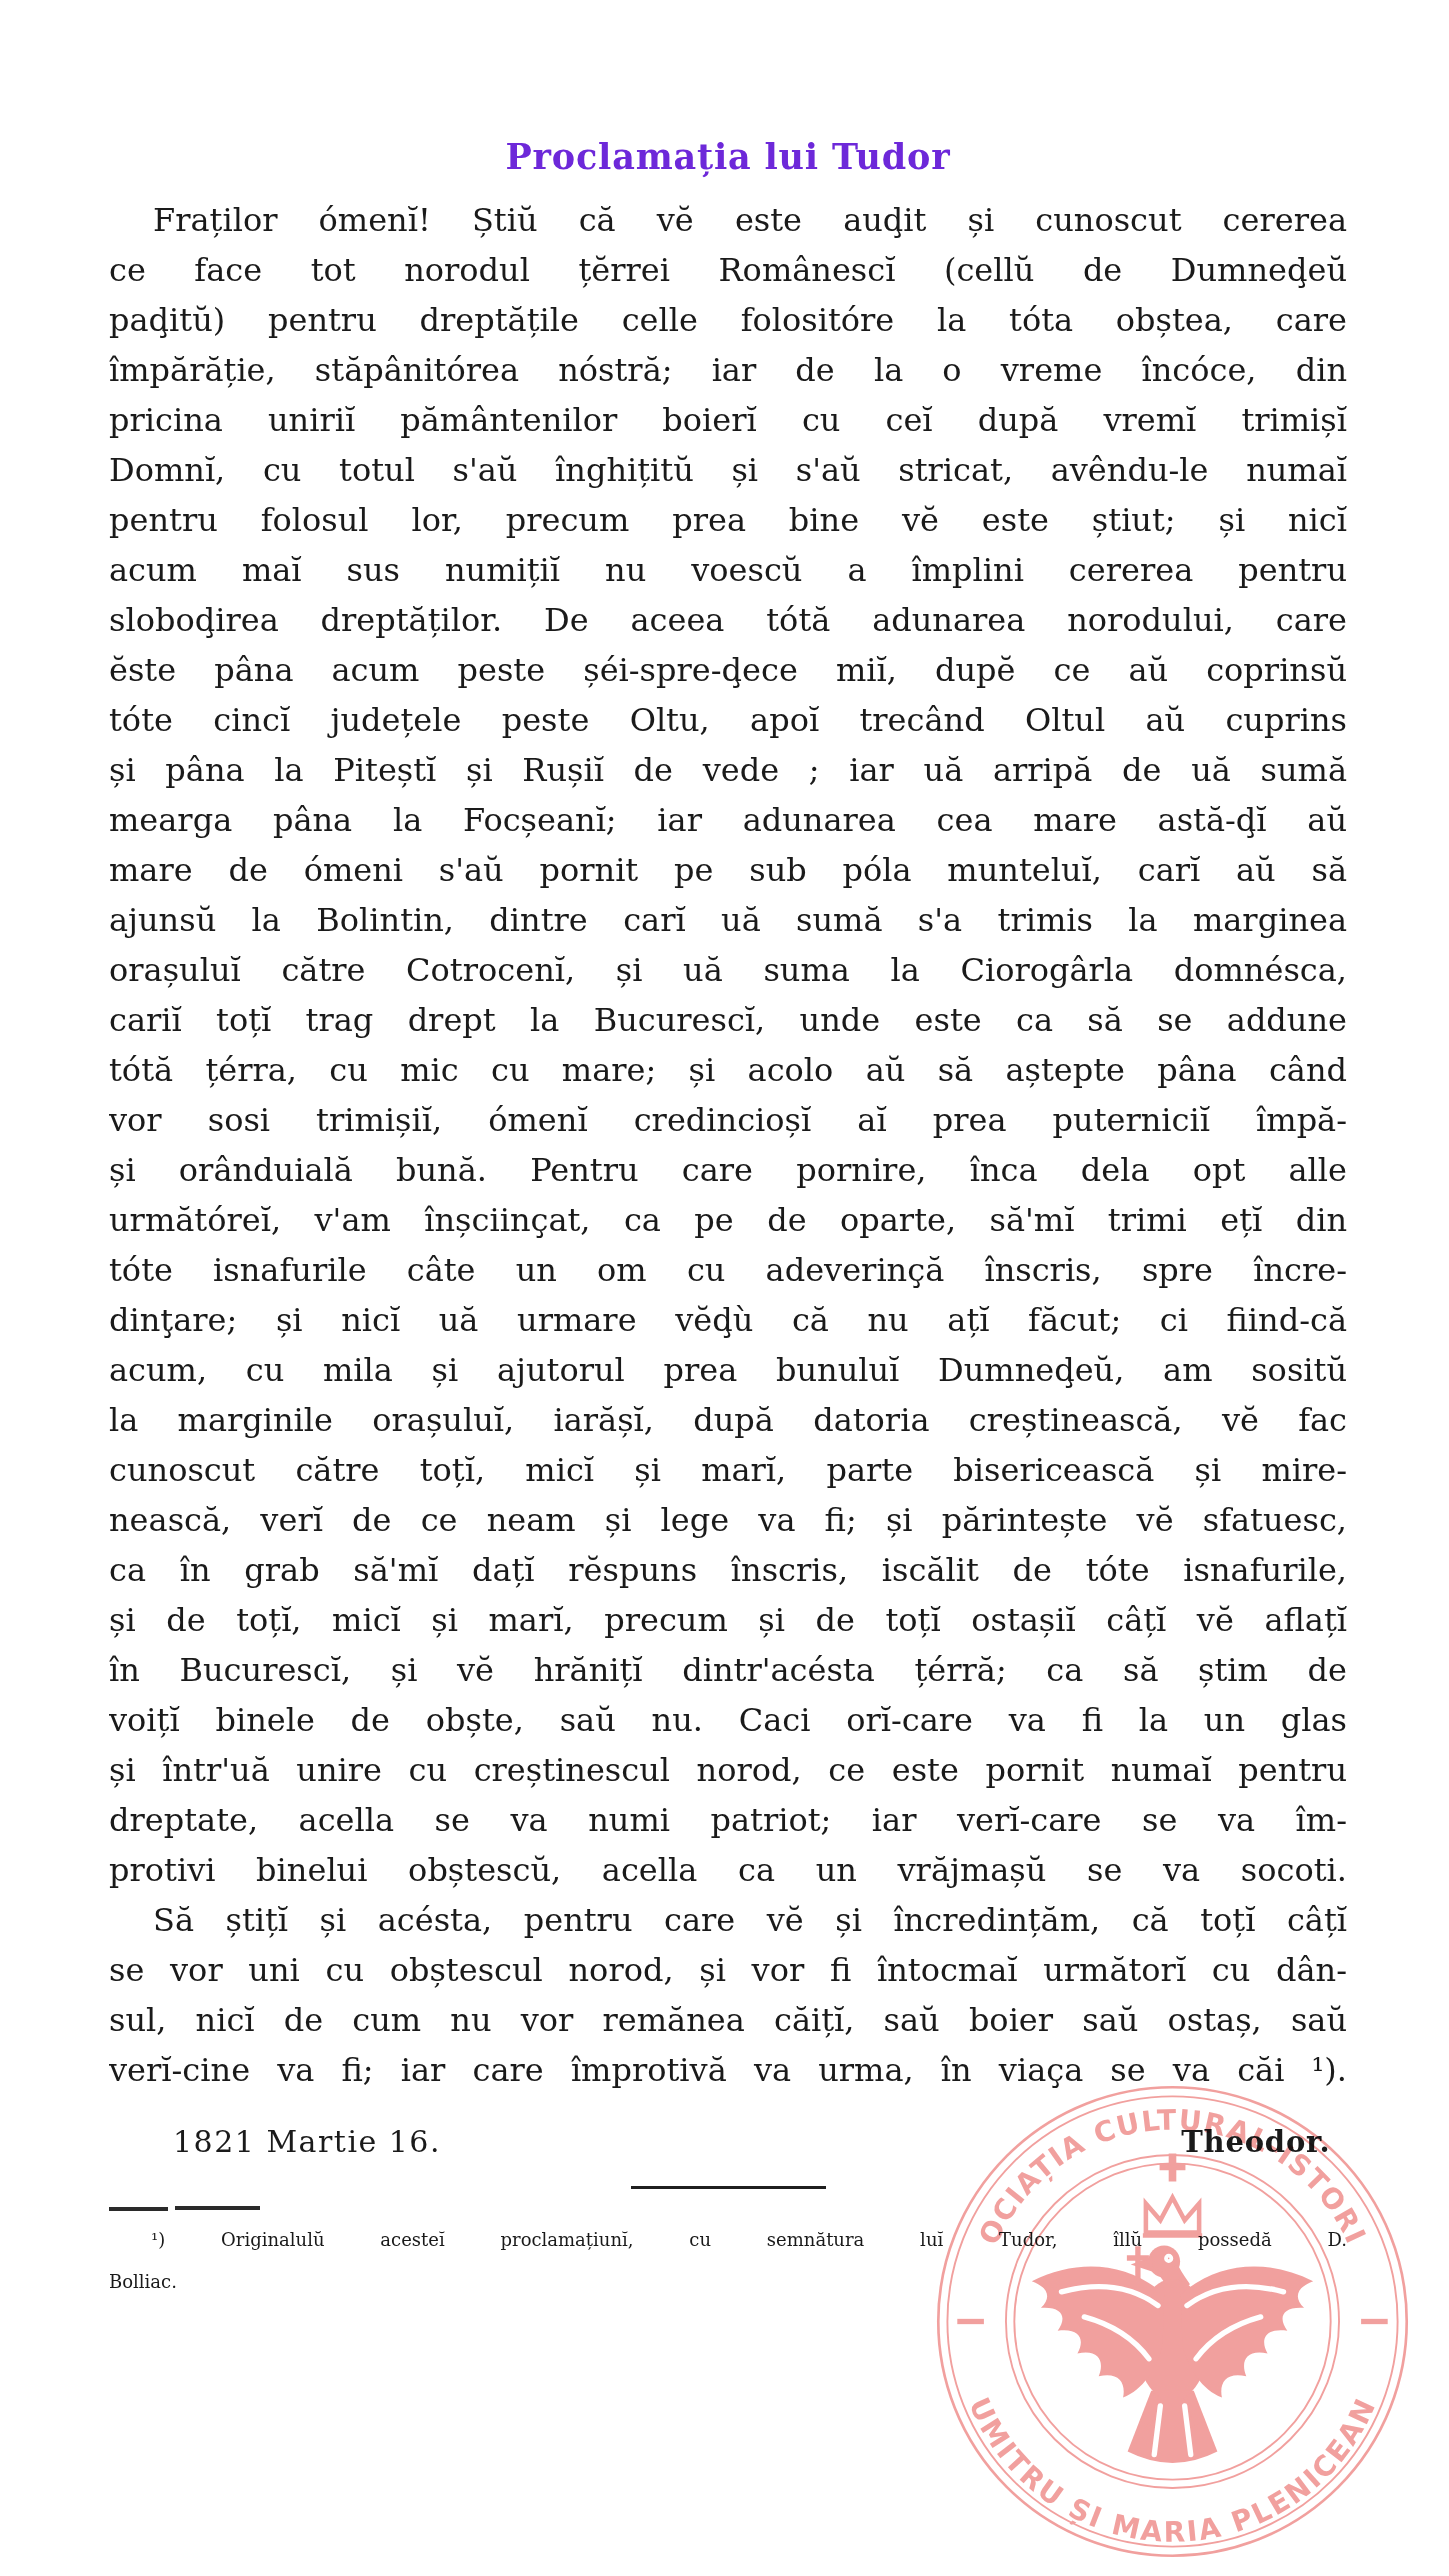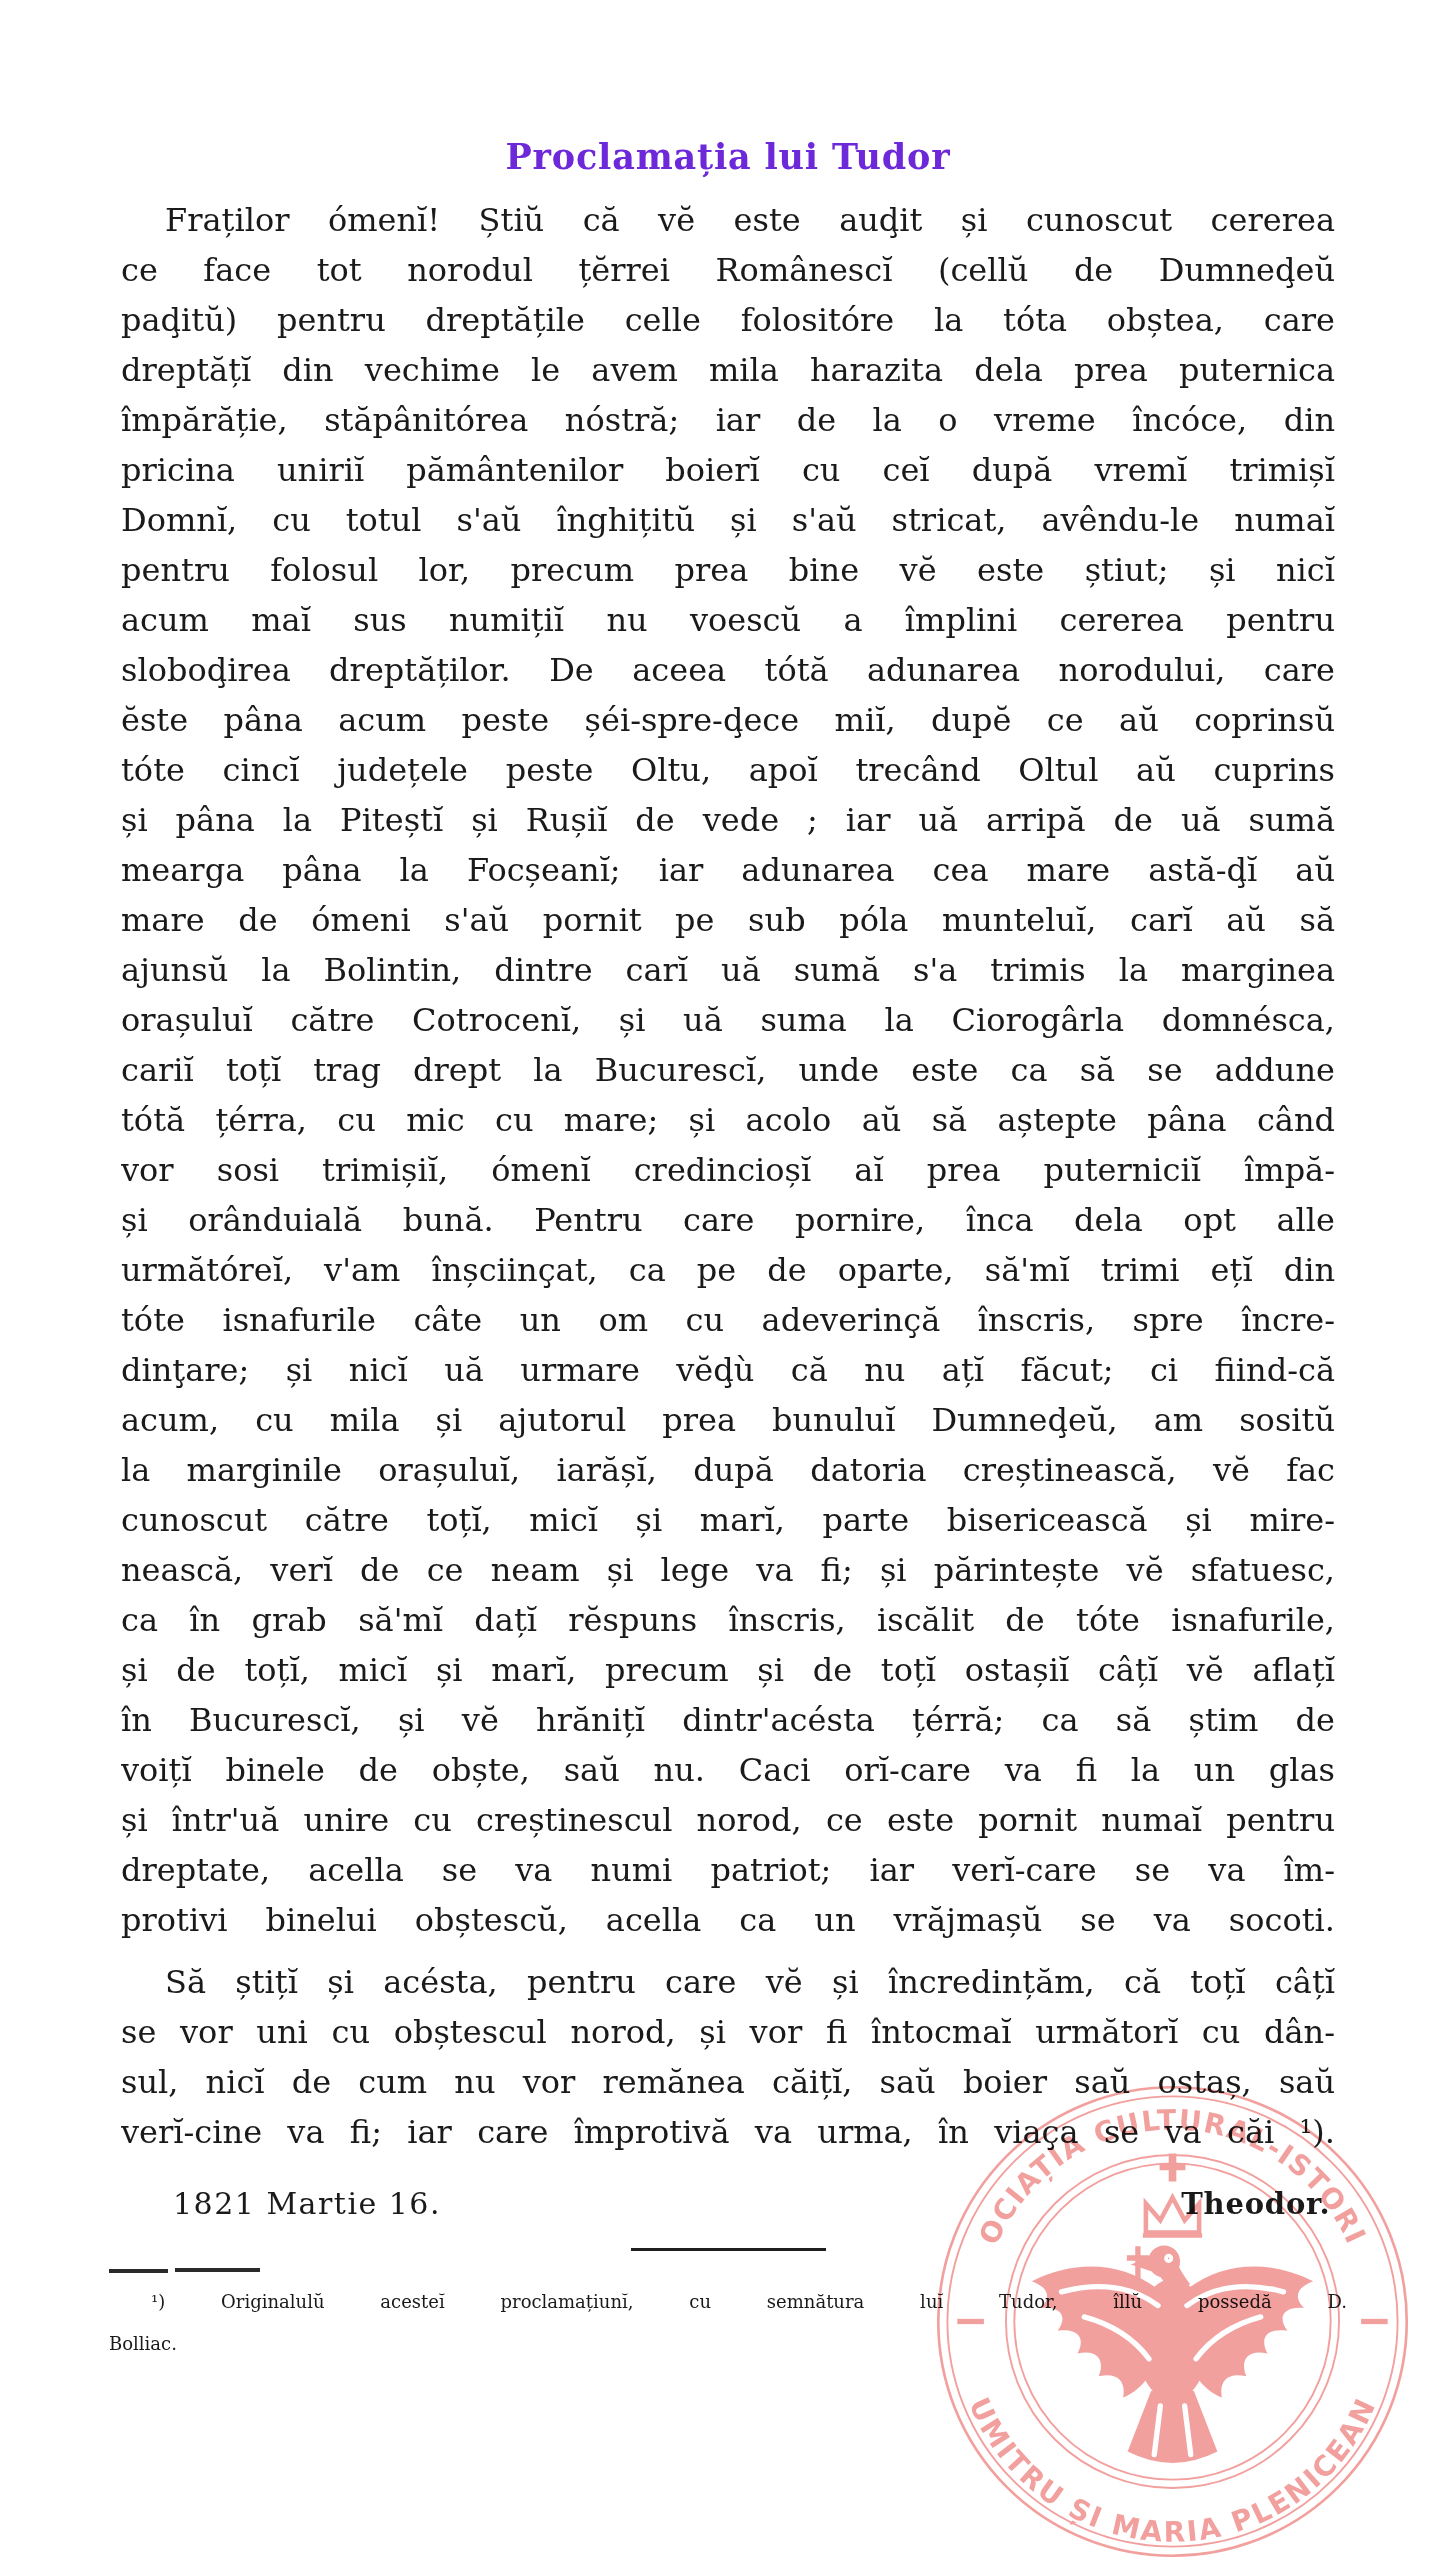--- a/index.html
+++ b/index.html
@@ -13,21 +13,21 @@
   .title{
     margin:136px 0 0 0;text-align:center;
     font-size:35px;font-weight:bold;letter-spacing:0.8px;color:#6d28d9;
   }
   .subtitle{margin-top:22.6px;}
   .subtitle .subline{
     text-align:center;font-style:italic;font-weight:bold;
     font-size:29.4px;height:49px;line-height:49px;color:#1c1c1c;
     white-space:nowrap;
   }
-  .para{margin:12px;}
+  .para{margin:0;}
   .para1{margin-top:18px;}
   .jline{
     text-align:justify;height:50px;line-height:50px;overflow:hidden;
     font-size:32px;word-spacing:1.5px;white-space:normal;
   }
   .jline::after{content:"";display:inline-block;width:100%;height:0;}
   .para .jline:first-child{text-indent:44px;}
   .date-row{
     display:flex;justify-content:space-between;align-items:baseline;
     margin-top:29px;height:39px;
@@ -58,21 +58,20 @@
 
 <div class="page">
 
   <h1 class="title">Proclamația lui Tudor</h1>
 
 
   <div class="para para1">
       <div class="jline">Fraților ómenĭ! Știŭ că vĕ este auḑit și cunoscut cererea</div>
       <div class="jline">ce face tot norodul țĕrrei Românescĭ (cellŭ de Dumneḑeŭ</div>
       <div class="jline">paḑitŭ) pentru dreptățile celle folositóre la tóta obștea, care</div>
-      <div class="jline">dreptățĭ din vechime le avem mila harazita dela prea puternica</div>
       <div class="jline">împărăție, stăpânitórea nóstră; iar de la o vreme încóce, din</div>
       <div class="jline">pricina uniriĭ pământenilor boierĭ cu ceĭ după vremĭ trimișĭ</div>
       <div class="jline">Domnĭ, cu totul s'aŭ înghițitŭ și s'aŭ stricat, avêndu-le numaĭ</div>
       <div class="jline">pentru folosul lor, precum prea bine vĕ este știut; și nicĭ</div>
       <div class="jline">acum maĭ sus numițiĭ nu voescŭ a împlini cererea pentru</div>
       <div class="jline">sloboḑirea dreptăților. De aceea tótă adunarea norodului, care</div>
       <div class="jline">ĕste pâna acum peste șéi-spre-ḑece miĭ, dupĕ ce aŭ coprinsŭ</div>
       <div class="jline">tóte cincĭ județele peste Oltu, apoĭ trecând Oltul aŭ cuprins</div>
       <div class="jline">și pâna la Piteștĭ și Rușiĭ de vede ; iar uă arripă de uă sumă</div>
       <div class="jline">mearga pâna la Focșeanĭ; iar adunarea cea mare astă-ḑĭ aŭ</div>

